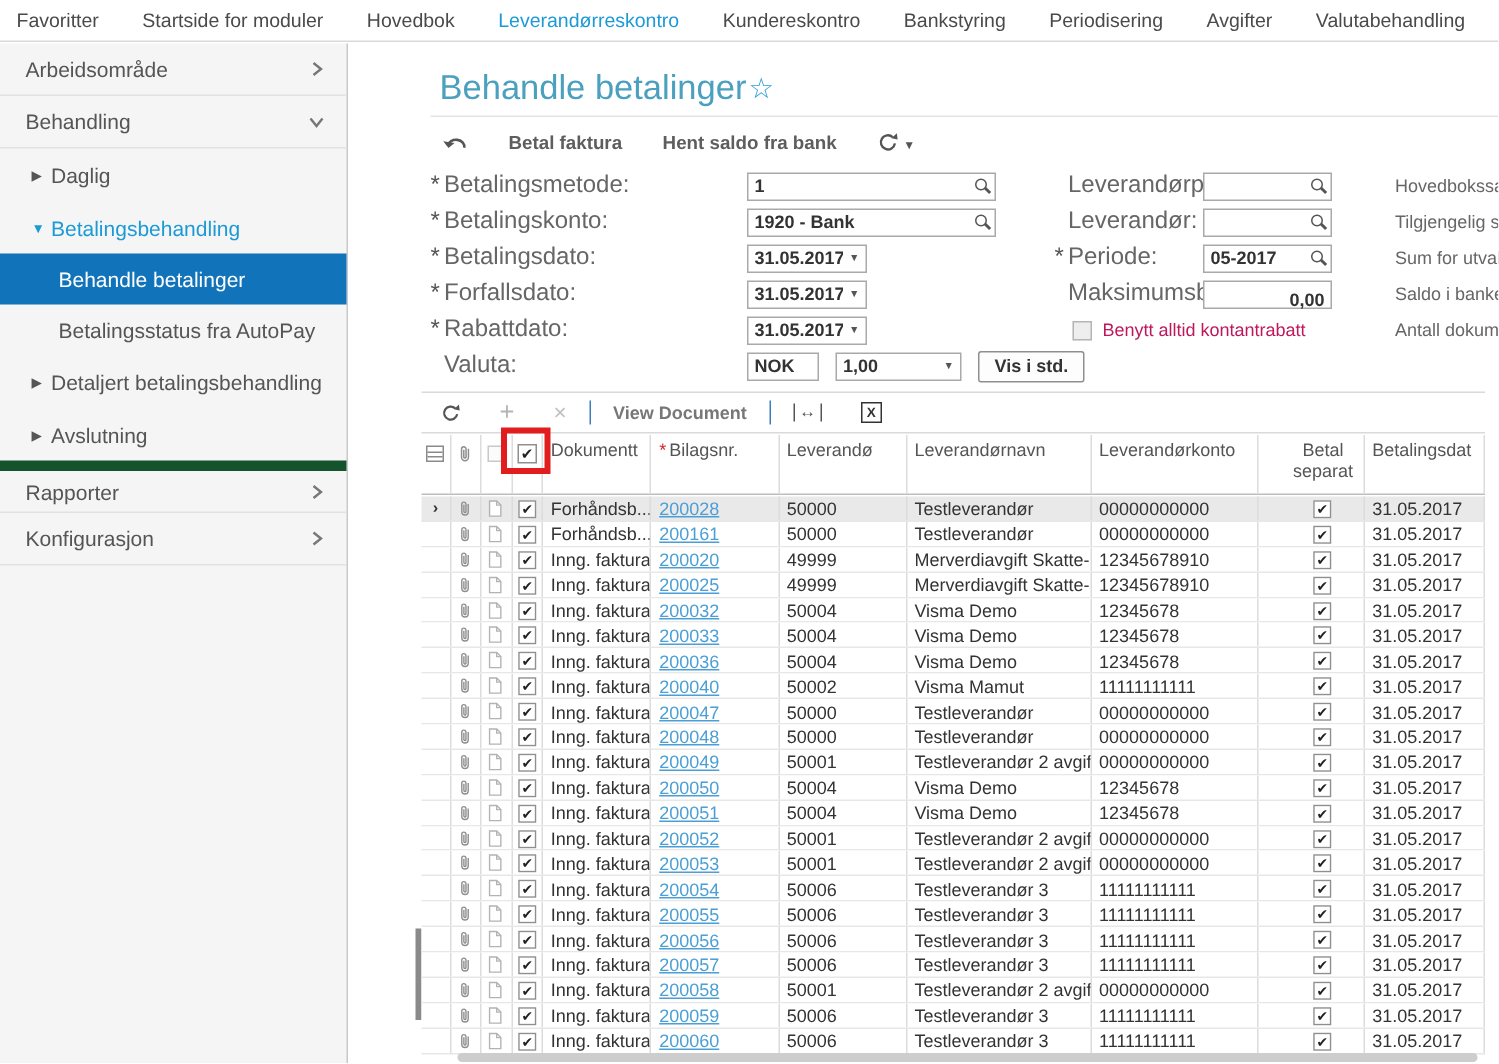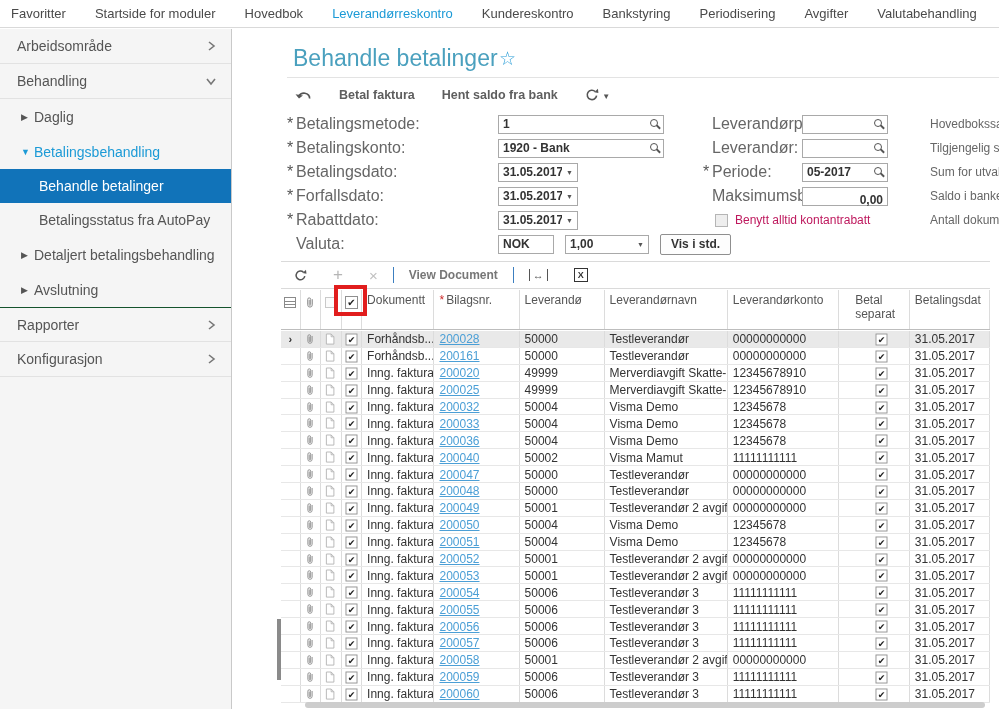--- a/index.html
+++ b/index.html
@@ -15,21 +15,21 @@
     border-bottom:1px solid #d9d9d9; background:#fff; font-size:13px; color:#4a4a4a; white-space:nowrap; }
   .topnav .nav-item { cursor:pointer; }
   .topnav .nav-item.active { color:#1c9ad6; }
 
   
   .sidebar { position:absolute; top:29px; left:0; width:232px; height:680px;
     background:#f5f5f5; border-right:1px solid #c9c9c9; font-size:14px; color:#555; }
   .sb-row { display:flex; align-items:center; height:35px; padding:0 14px 0 17px; cursor:pointer; }
   .sb-row .sb-label { flex:1; }
   .sb-section { border-bottom:1px solid #e2e2e2; }
-  .sb-top-border { border-top:1px solid #14532d; }
+  .sb-top-border { border-top:7px solid #14532d; }
   .sb-group { padding-left:21px; }
   .sb-group .tri { width:13px; font-size:9px; color:#555; }
   .sb-group.blue { color:#1c9ad6; }
   .sb-group.blue .tri { color:#1c9ad6; }
   .sb-item { padding-left:39px; height:34px; }
   .sb-item.selected { background:#1173b9; color:#fff; }
   .sb-chevron { width:12px; height:12px; }
   .sb-chevron polyline { fill:none; stroke:#777; stroke-width:1.6; }
   .sb-scroll-thumb { position:absolute; left:277px; top:619px; width:4px; height:61px; background:#8a8a8a; }
 
@@ -53,21 +53,21 @@
   .field .fval { flex:1; white-space:nowrap; overflow:hidden; }
   .field .fval.num { text-align:right;margin-top:7px; }
   .magnifier { width:8px; height:8px; border:1.5px solid #555; border-radius:50%; position:relative; display:inline-block; margin:0 1px 3px 3px; }
   .magnifier::after { content:""; position:absolute; width:5px; height:1.5px; background:#555; transform:rotate(45deg); right:-4px; bottom:-2px; }
   .dd-caret { font-size:7px; color:#555; padding-left:4px; }
 
   .form-left { position:absolute; left:296px; top:112px; }
   .form-left .flabel { width:202px; }
   .w166 { width:166px; }
   .w80  { width:80px; }
-  .w56  { width:56px; }
+  .w56  { width:48px; }
   .w84  { width:84px; margin-left:11px; }
   .btn-std { margin-left:11px; height:21px; border:1px solid #8f8f8f; border-radius:2px; background:#fdfdfd;
     font-size:12px; font-weight:700; color:#333; padding:0 10px; display:flex; align-items:center; cursor:pointer; }
 
   .form-right { position:absolute; left:712px; top:112px; }
   .form-right .flabel { width:90px; }
   .w86 { width:86px; }
   .checkbox { width:13px; height:13px; border:1px solid #8f8f8f; background:#fff; display:inline-flex;
     align-items:center; justify-content:center; font-size:10px; color:#222; flex:0 0 auto; }
   .checkbox.unchecked { background:#eee; border-color:#b5b5b5; }
@@ -90,21 +90,21 @@
   .fit-icon::before { content:"\2194"; }
   .excel-icon { width:14px; height:14px; border:1.5px solid #333; display:flex; align-items:center; justify-content:center;
     font-size:9px; font-weight:700; color:#333; }
   .excel-icon::before { content:"X"; }
 
   
   .grid-header { position:absolute; left:281px; top:290px; width:709px; height:40px; display:flex;
     border-bottom:1px solid #bdbdbd; background:#fff; font-size:12px; color:#555; }
   .gcell { border-right:1px solid #dcdcdc; overflow:hidden; white-space:nowrap; display:flex; align-items:flex-start; padding:3px 0 0 5px; }
   .gcell.icon-c { justify-content:center; padding-left:0; }
-  .gcell.center { justify-content:center; text-align:left; padding-left:0;margin-left:16px; }
+  .gcell.center { justify-content:center; text-align:center; padding-left:0;margin-left:16px; }
   .c0{width:20px;} .c1{width:21px;} .c2{width:21px;} .c3{width:21px;}
   .c4{width:74px;} .c5{width:87px;} .c6{width:87px;} .c7{width:126px;}
   .c8{width:114px;} .c9{width:56px;} .c10{width:82px;}
   .hdr-red-ast { color:#cc2a2a; margin-right:2px; }
   .grid-icon { width:12px; height:11px; border:1px solid #8a8a8a; margin-top:4px; position:relative; }
   .grid-icon::before { content:""; position:absolute; left:0; right:0; top:3px; border-top:1px solid #8a8a8a; }
   .grid-icon::after { content:""; position:absolute; left:0; right:0; top:6px; border-top:1px solid #8a8a8a; }
   .note-placeholder { width:11px; height:11px; border:1px solid #c9c9c9; background:#fbfbfb; margin-top:4px; }
 
   .table-body { position:absolute; left:281px; top:331px; width:709px; }

